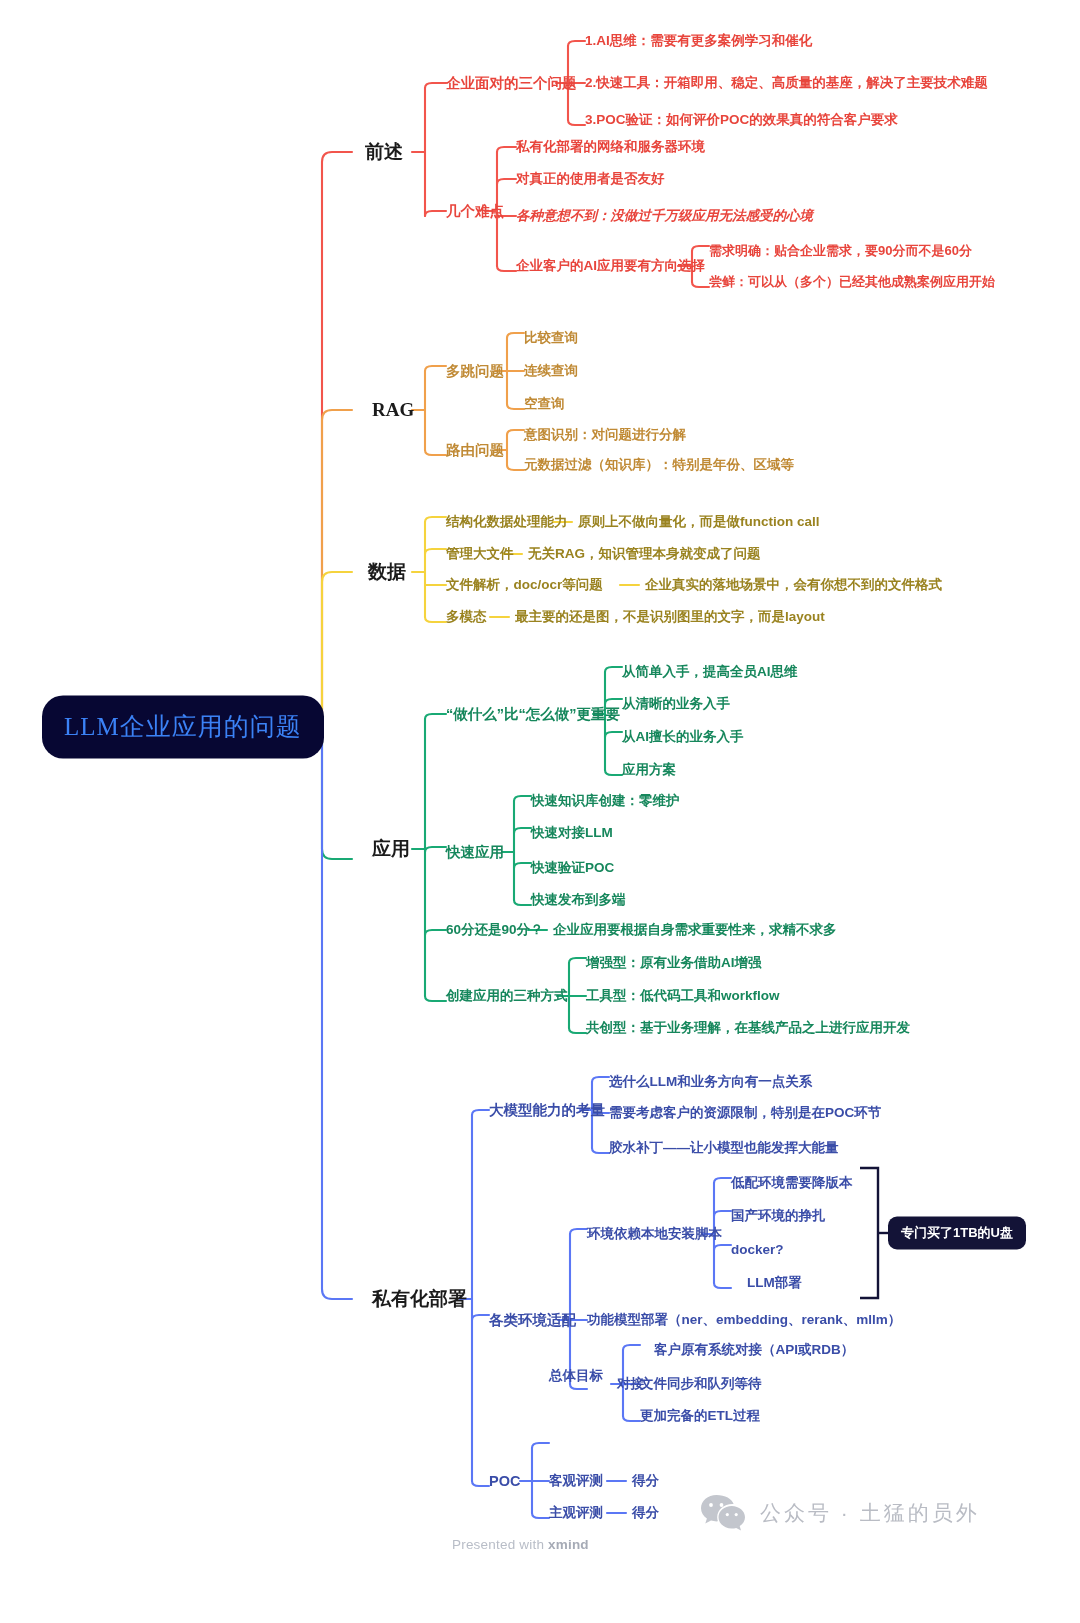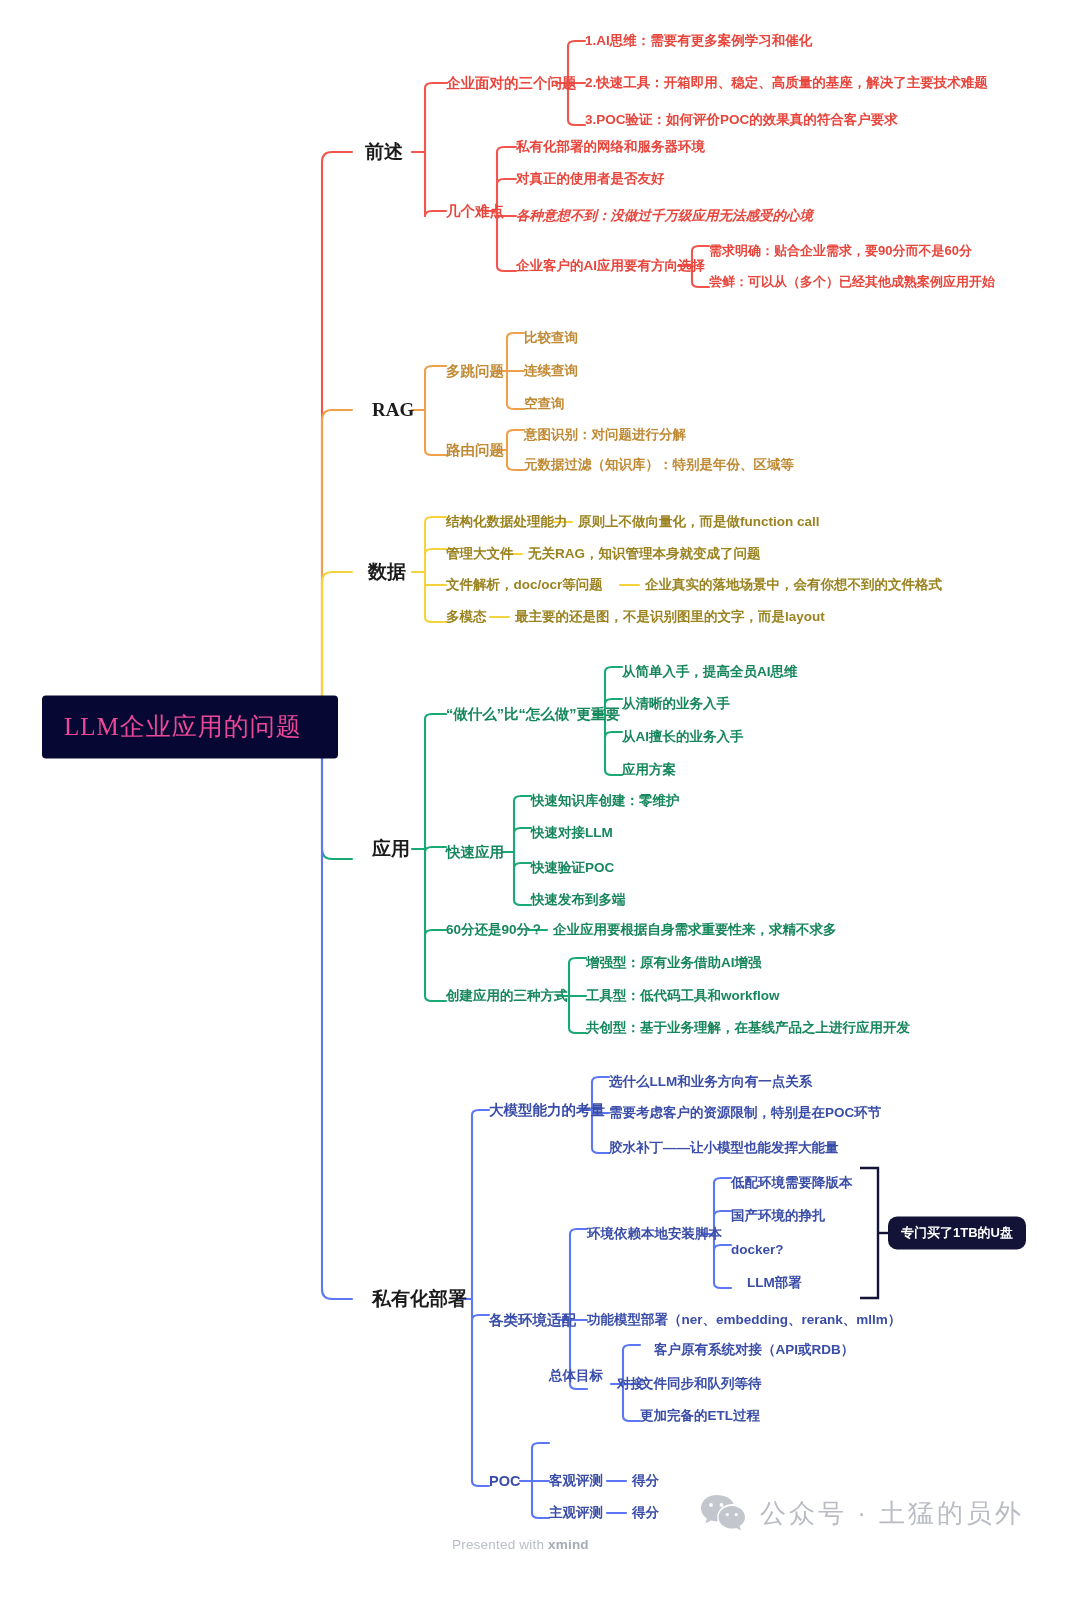--- a/index.html
+++ b/index.html
@@ -26,23 +26,23 @@
     position: absolute;
     white-space: nowrap;
     line-height: 1.15;
     transform: translateY(-50%);
   }
   
   .root {
     position: absolute;
     transform: translateY(-50%);
     background: #070733;
-    color: #ec4899;
-    border-radius: 4px;
-    padding: 14px 36px 16px 22px;
+    color: #3b82f6;
+    border-radius: 21px;
+    padding: 14px 22px 16px 22px;
     font-size: 25px;
     font-family: "Liberation Serif", "DejaVu Serif", serif;
     letter-spacing: 1px;
     white-space: nowrap;
   }
   
   .lvl1 {
     font-size: 19px;
     font-weight: 700;
     font-family: "Liberation Serif", "DejaVu Serif", serif;
@@ -97,21 +97,21 @@
 
   .wechat-wm {
     position: absolute;
     left: 700px; top: 1493px;
     display: flex;
     align-items: center;
     gap: 14px;
     color: #b9bcc4;
   }
   .wechat-wm .wm-text {
-    font-size: 26px;
+    font-size: 21px;
     letter-spacing: 3px;
     font-family: "Liberation Sans", "DejaVu Sans", sans-serif;
   }
 </style>
 </head>
 <body>
 
 <div id="canvas">
 
   <svg id="wires" viewBox="0 0 1080 1623">

